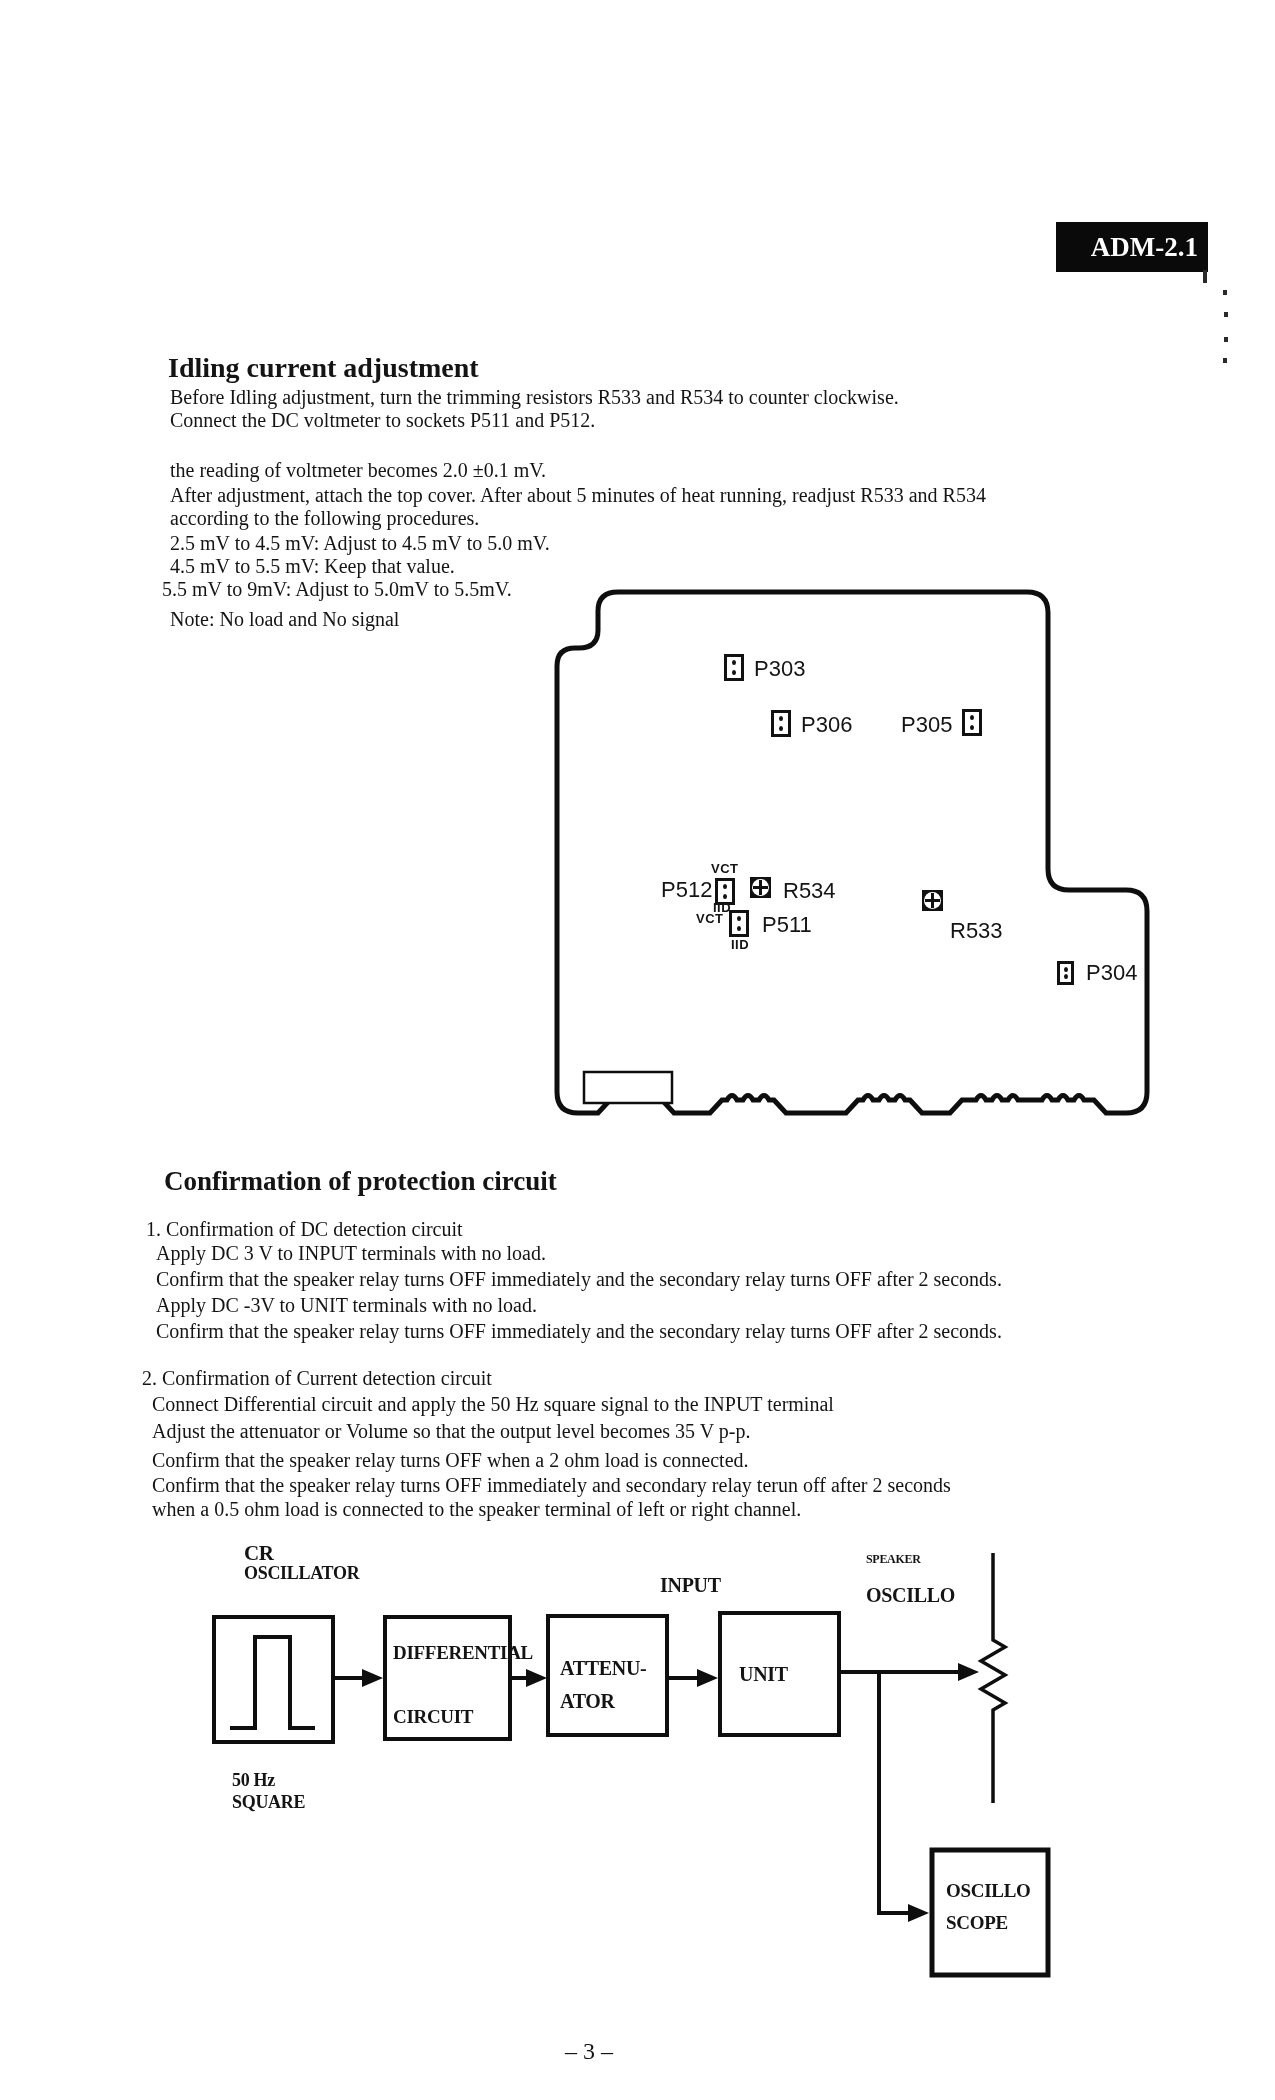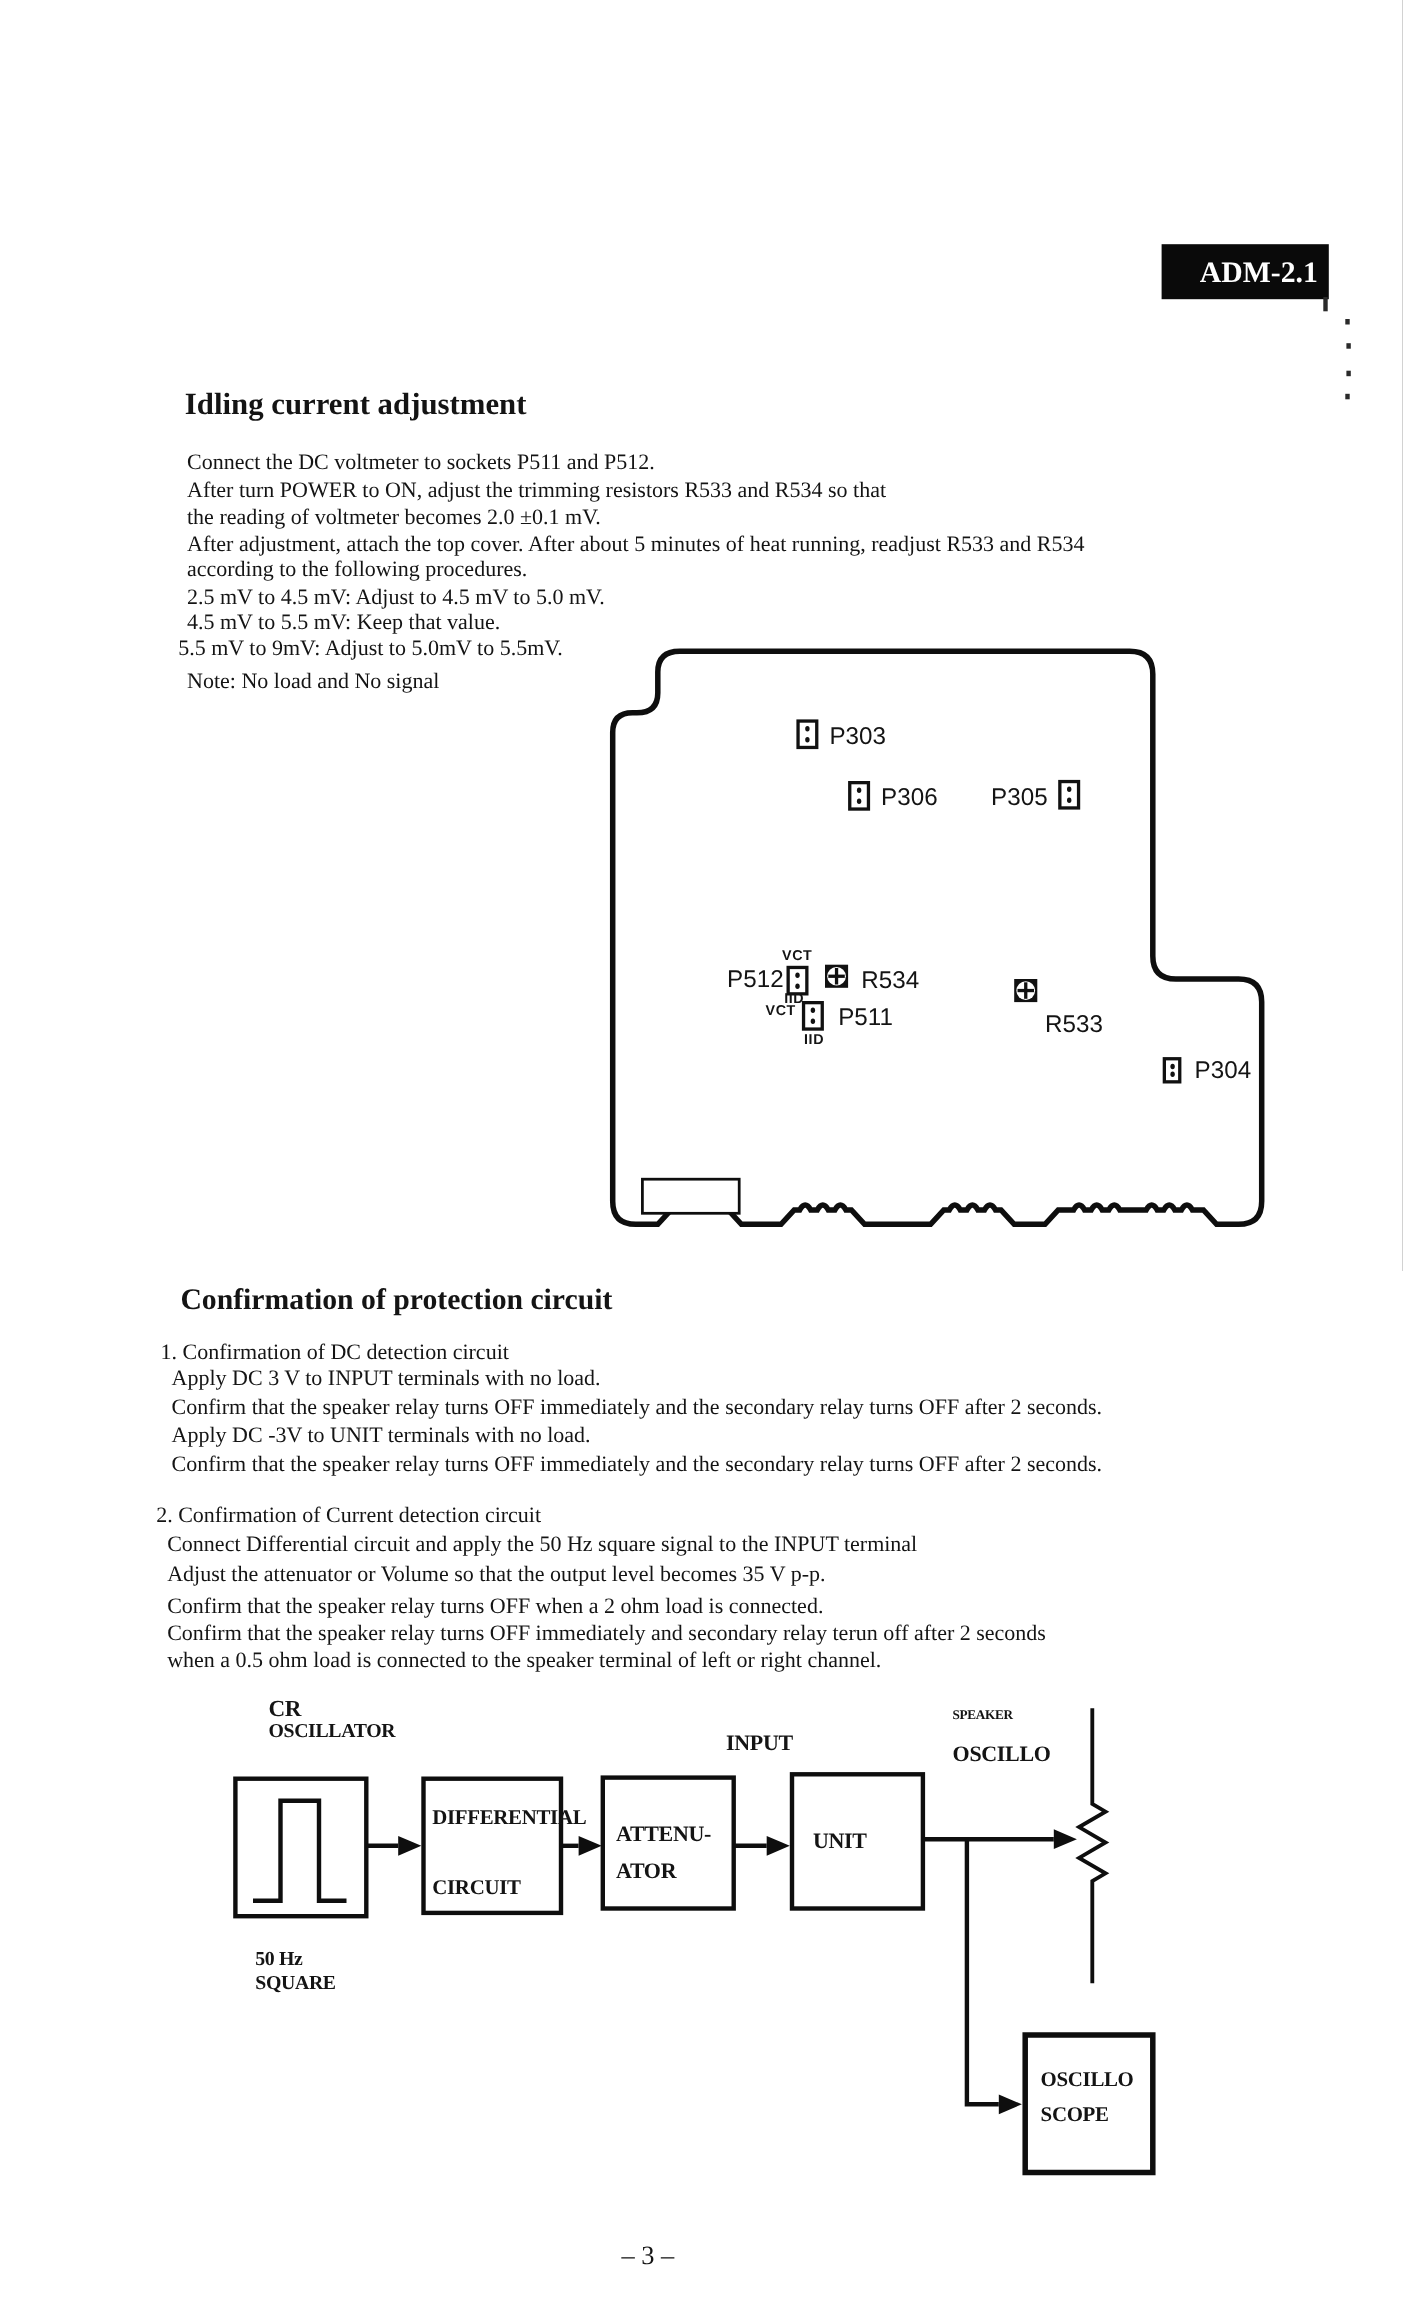--- a/index.html
+++ b/index.html
@@ -45,22 +45,22 @@
   </div>
 
   <div class="abs artifact" style="left:1203px;top:270px;width:4px;height:13px;"></div>
   <div class="abs artifact" style="left:1223px;top:290px;width:4px;height:5px;"></div>
   <div class="abs artifact" style="left:1224px;top:312px;width:4px;height:5px;"></div>
   <div class="abs artifact" style="left:1224px;top:337px;width:4px;height:5px;"></div>
   <div class="abs artifact" style="left:1223px;top:358px;width:4px;height:5px;"></div>
 
 
   <div class="abs h2" style="left:168px;top:352px;">Idling current adjustment</div>
+  <div class="abs body-line" style="left:170px;top:386px;">Before Idling adjustment, turn the trimming resistors R533 and  R534 to counter clockwise.</div>
   <div class="abs body-line" style="left:170px;top:409px;">Connect  the DC voltmeter to sockets P511 and  P512.</div>
-  <div class="abs body-line" style="left:170px;top:435px;">After turn POWER to ON, adjust the trimming resistors R533  and R534 so that</div>
   <div class="abs body-line" style="left:170px;top:459px;">the reading of voltmeter becomes 2.0 ±0.1 mV.</div>
   <div class="abs body-line" style="left:170px;top:484px;">After adjustment, attach the top cover. After about 5 minutes of heat running, readjust R533 and R534</div>
   <div class="abs body-line" style="left:170px;top:507px;">according to the following procedures.</div>
   <div class="abs body-line" style="left:170px;top:532px;">2.5 mV to 4.5 mV: Adjust to 4.5 mV to 5.0 mV.</div>
   <div class="abs body-line" style="left:170px;top:555px;">4.5 mV to 5.5 mV: Keep that value.</div>
   <div class="abs body-line" style="left:162px;top:578px;">5.5 mV to 9mV: Adjust to 5.0mV to 5.5mV.</div>
   <div class="abs body-line" style="left:170px;top:608px;">Note:  No load and No signal</div>
 
   <svg width="660" height="565" viewBox="0 0 660 565" style="left:530px;top:575px;">
     <path d="M 88 17 H 497 Q 518 17 518 38 V 294 Q 518 315 539 315 H 596 Q 617 315 617 336 V 517 Q 617 538 596 538 H 576

